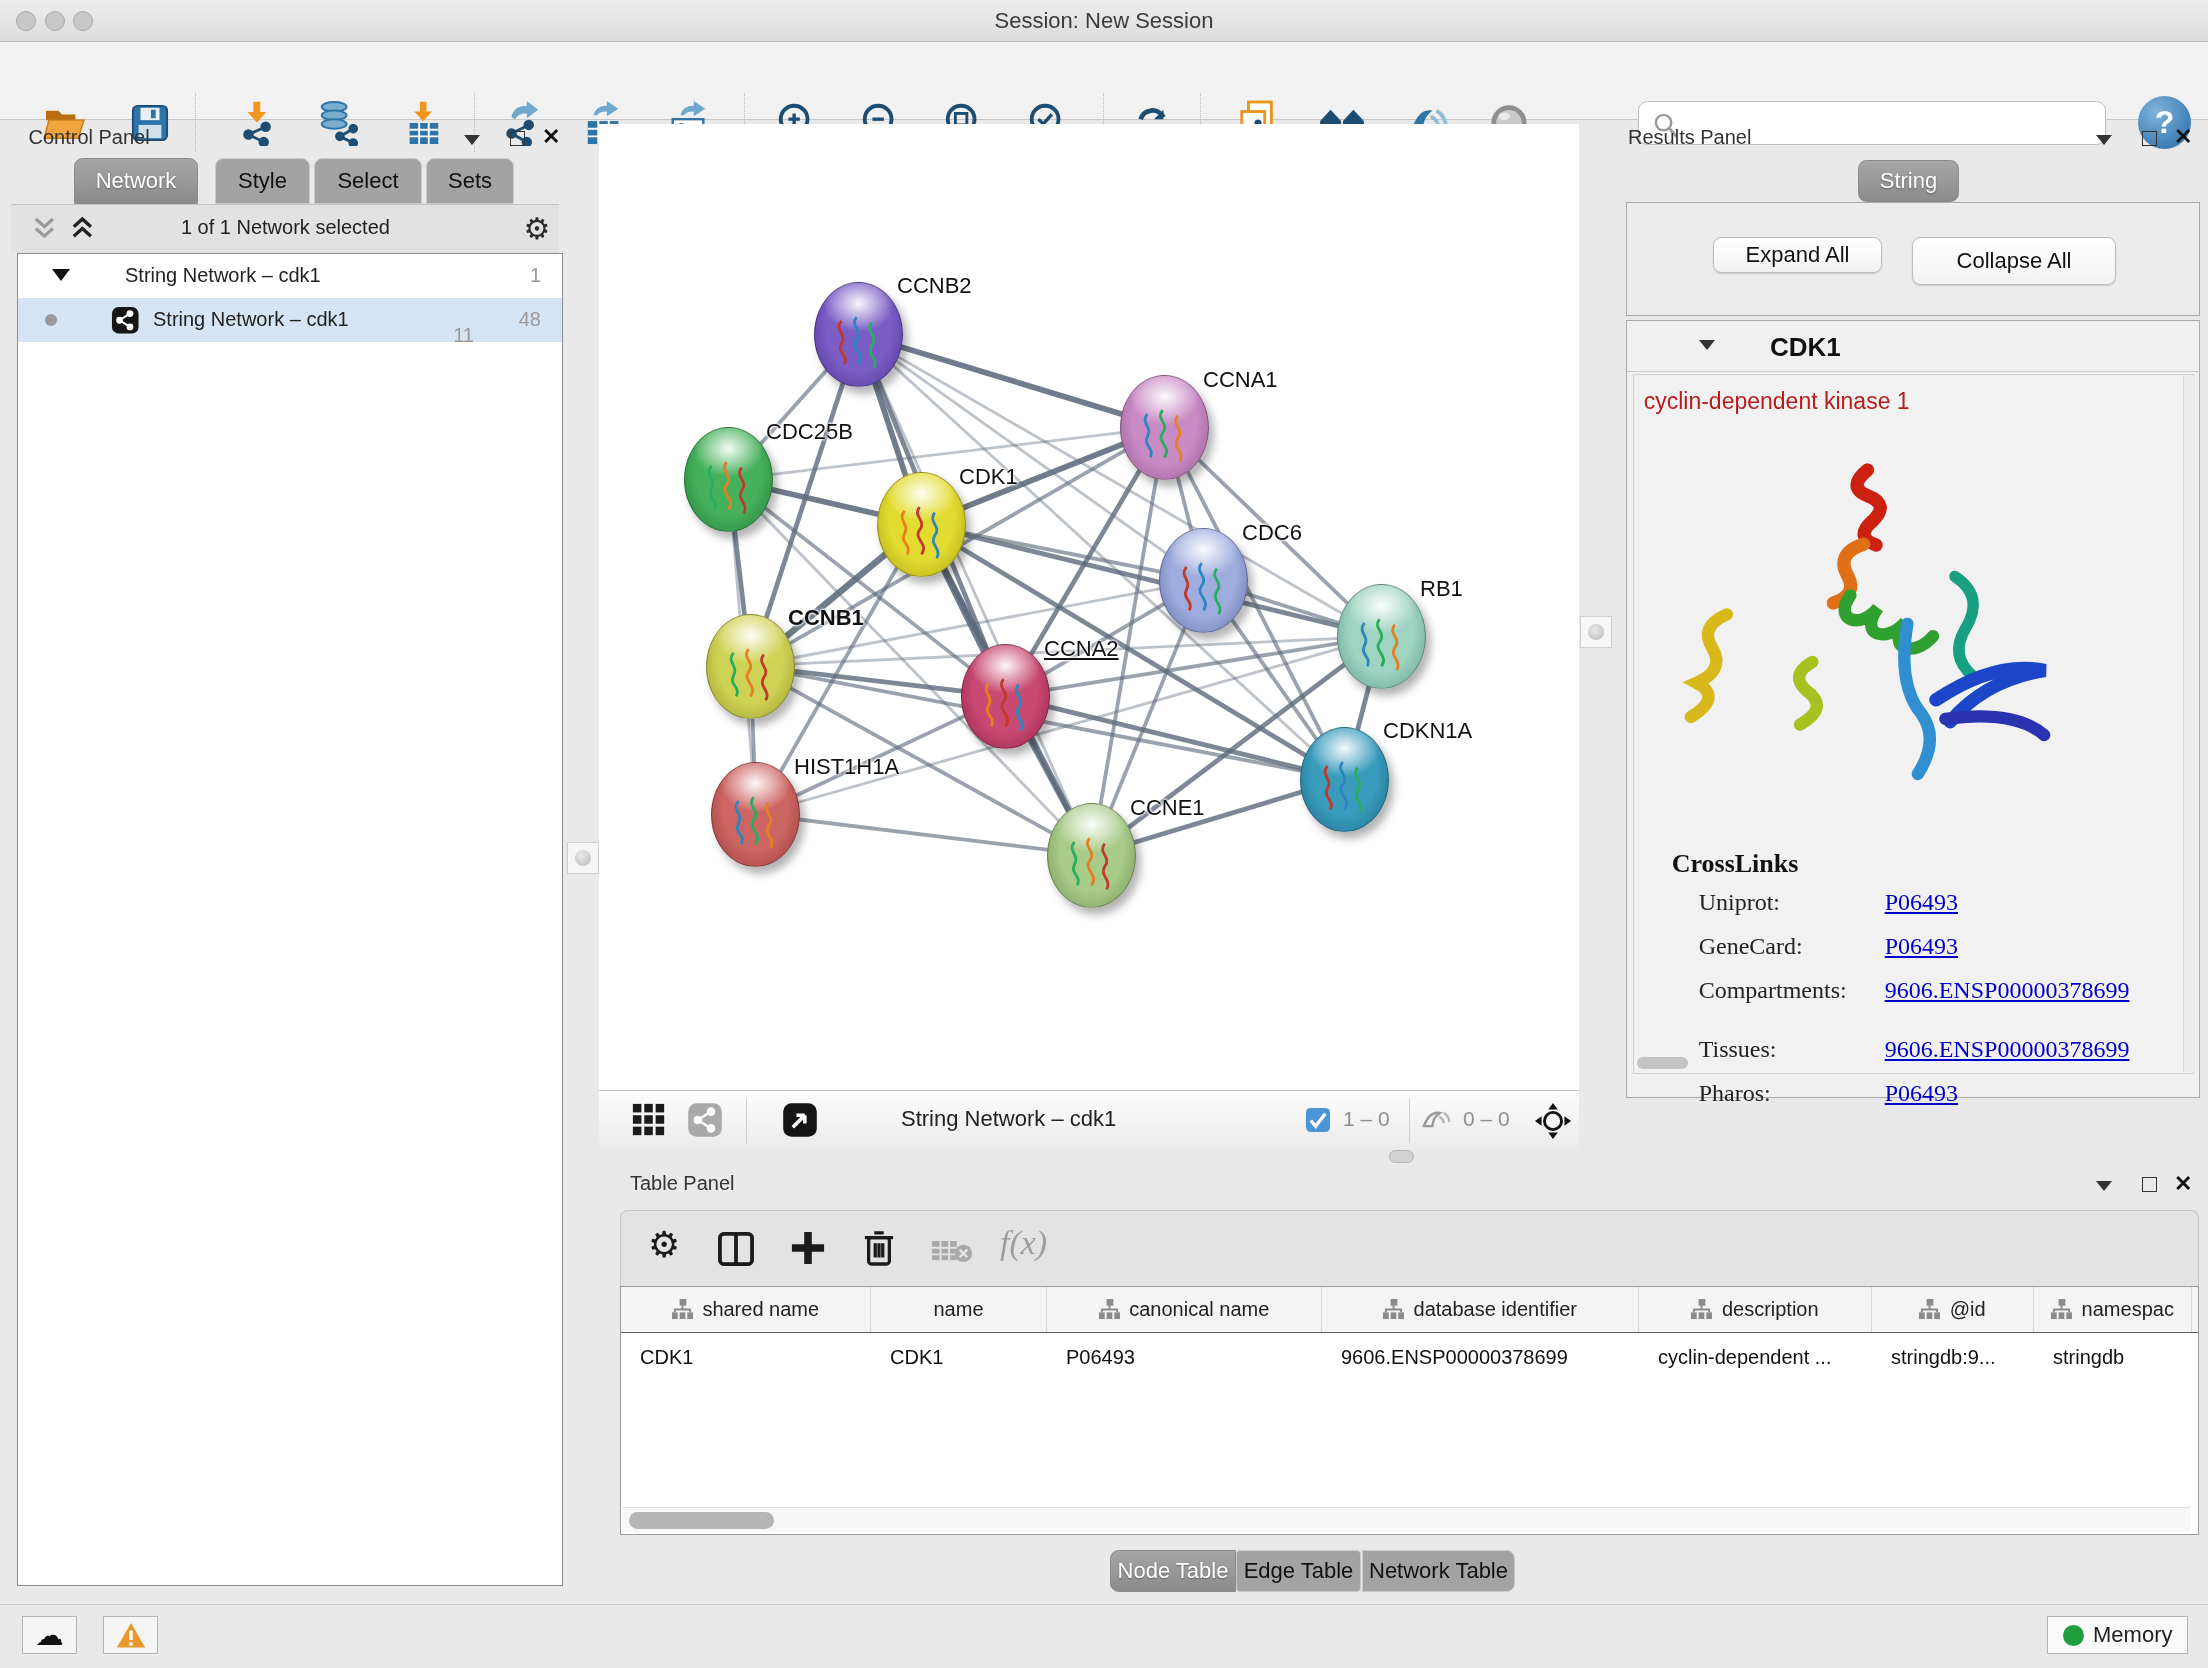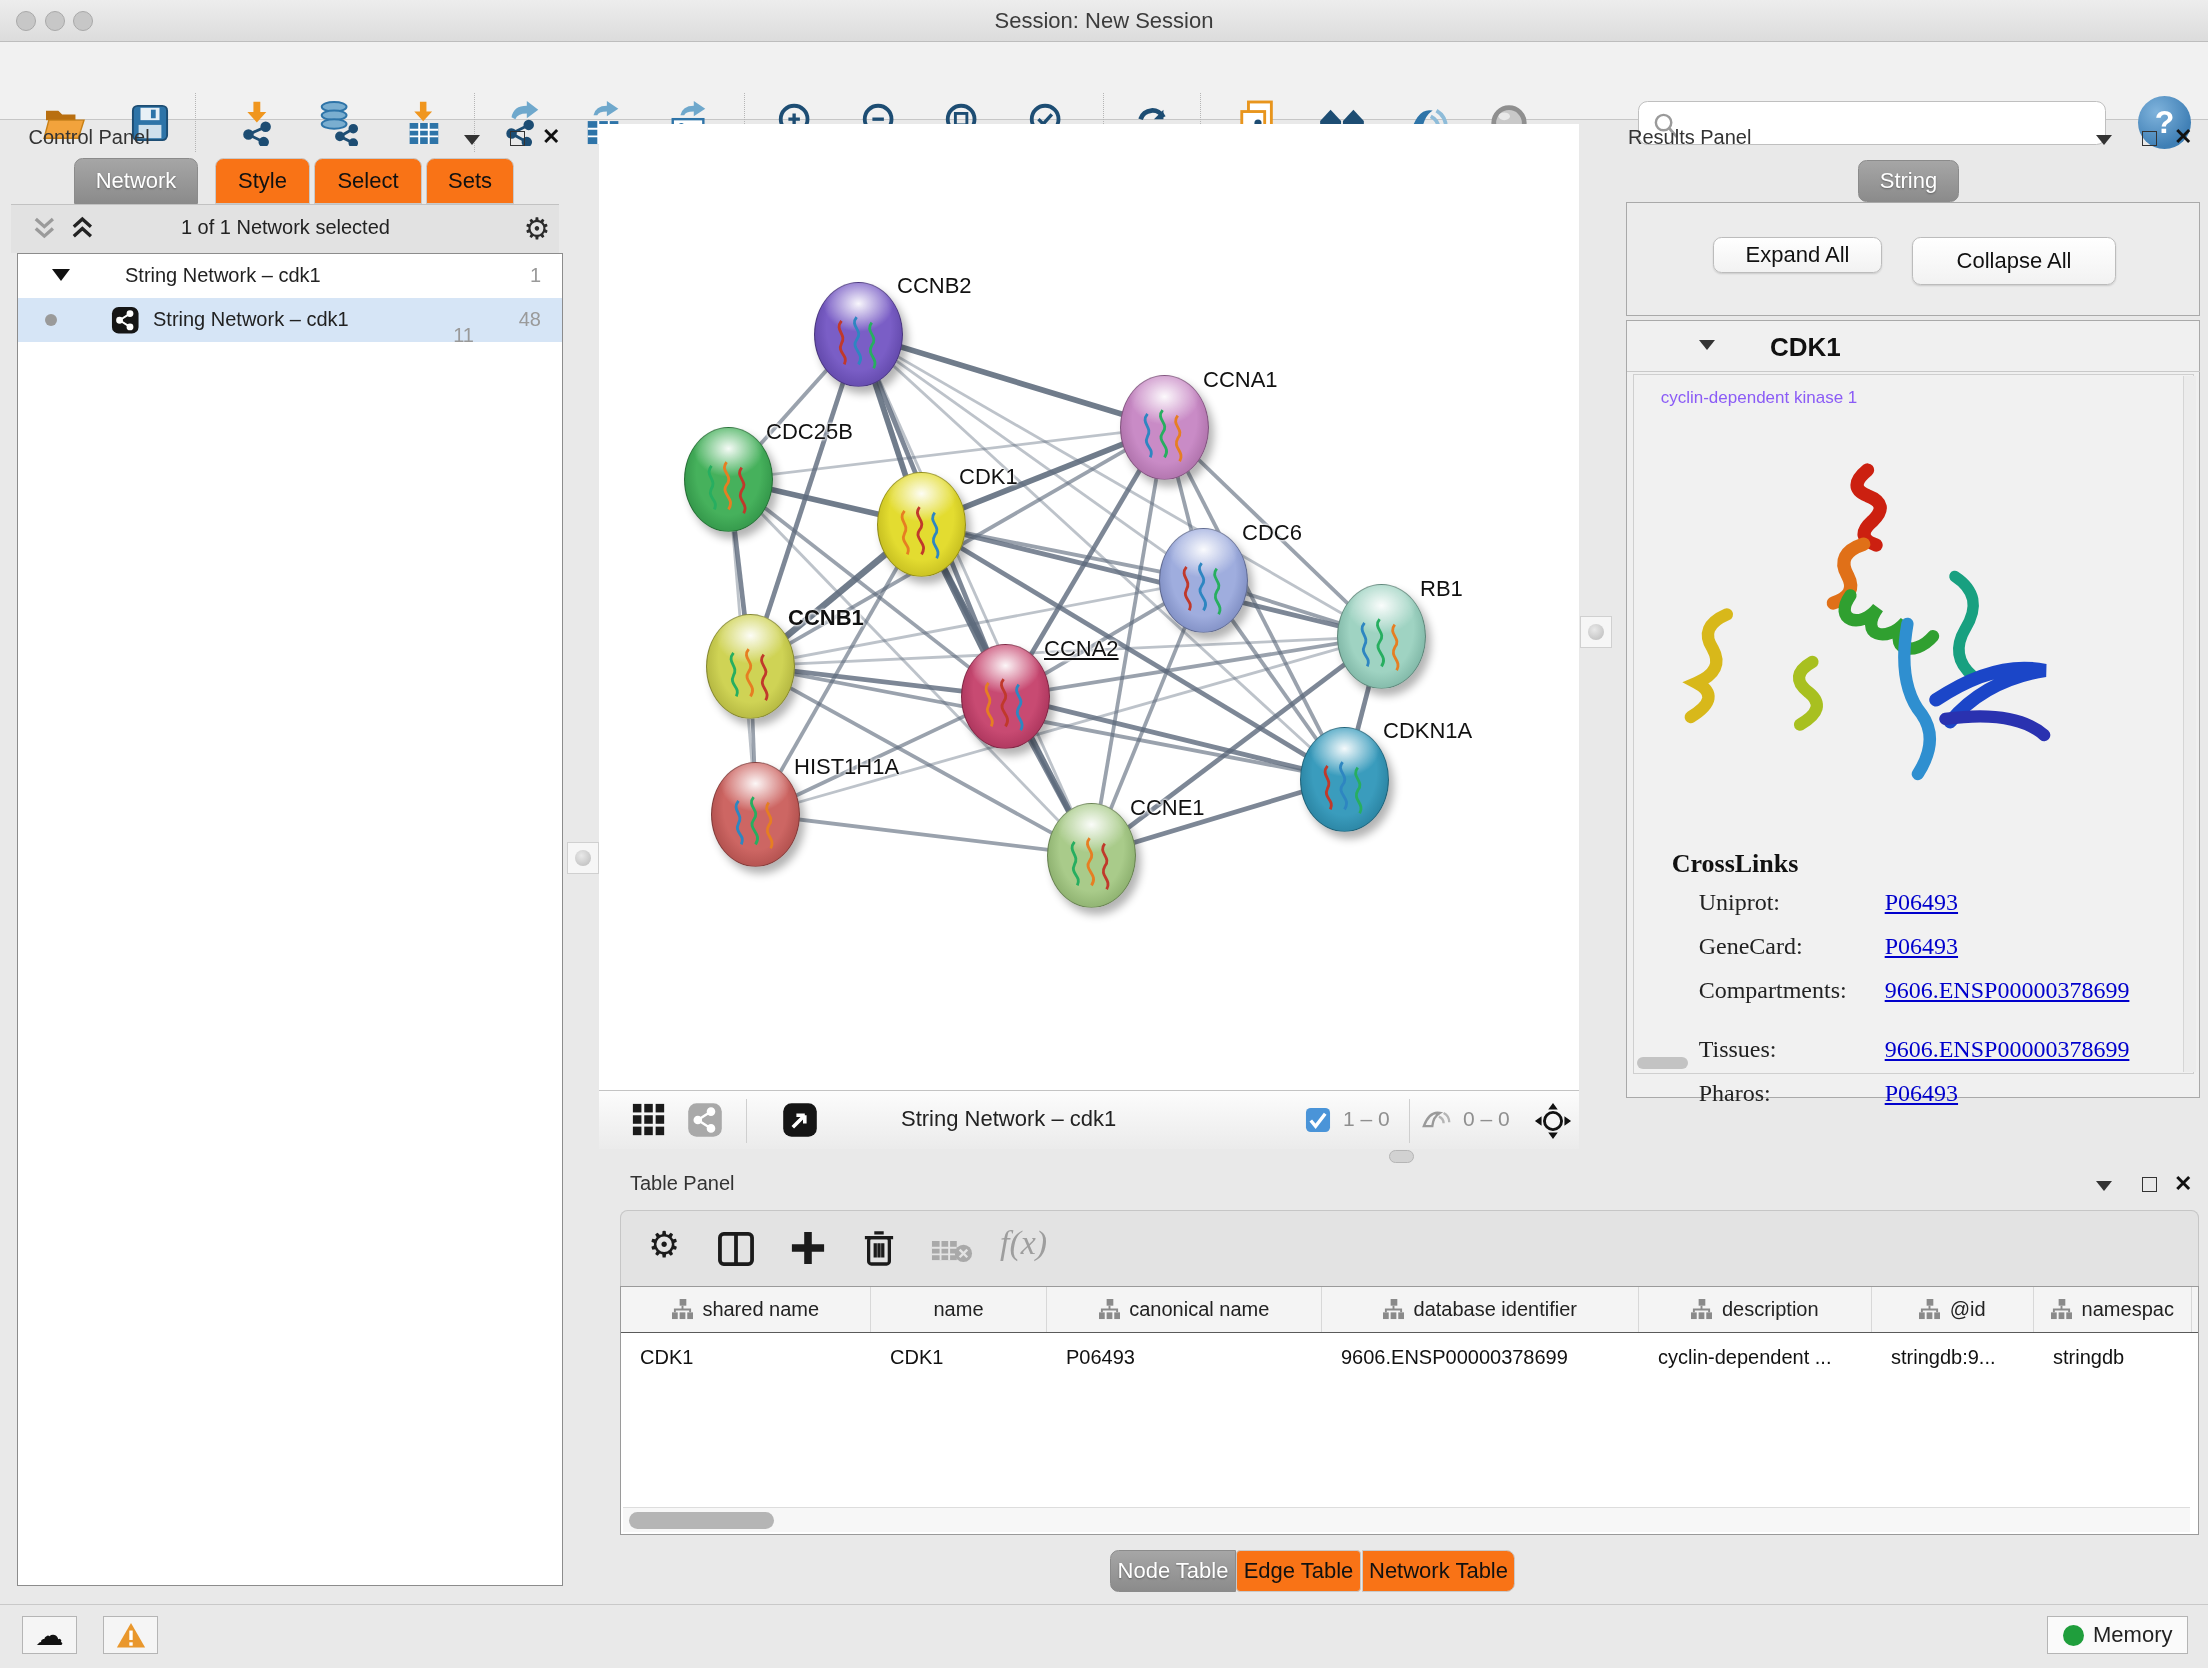--- a/index.html
+++ b/index.html
@@ -29,21 +29,21 @@
   .helpbtn { position:absolute; left:2138px; top:54px; width:53px; height:53px;
     border-radius:50%; background:radial-gradient(circle at 35% 30%, #7fb3dc, #3f7fb5 70%);
     color:#fff; font-size:32px; font-weight:bold; display:flex; align-items:center;
     justify-content:center; }
   .hdr-caret { width:0; height:0; border-left:8.6px solid transparent;
     border-right:8.6px solid transparent; border-top:10.5px solid #333; display:inline-block; }
   .hdr-square { width:15px; height:15px; border:1.9px solid #333; display:inline-block; }
   .hdr-x { font-size:22px; font-weight:bold; color:#111; line-height:15px; }
 
   .tab { position:absolute; height:46px; border-radius:8.6px 8.6px 0 0;
-    background:#f97316; border:1px solid #c9c9c9; display:flex; align-items:center;
+    background:#a3a3a3; border:1px solid #c9c9c9; display:flex; align-items:center;
     justify-content:center; font-size:22px; color:#111; }
   .tab.active { background:linear-gradient(#a6a6a6,#8b8b8b); color:#fff;
     border-color:#8b8b8b; text-shadow:0 1px 1.9px rgba(0,0,0,.35); }
   .pill-tab { border-radius:8.6px; }
 
   
   .cp-band { position:absolute; left:11.4px; top:204px; width:548px; height:49px;
     background:#e2e2e2; border-top:1px solid #c2c2c2; }
   .listbox { position:absolute; left:17px; top:253px; width:546px; height:1333px;
     background:#fff; border:1px solid #8c8c8c; }
@@ -523,21 +523,21 @@
       <span>Collapse All</span>
     </div>
 </div>
 
 <div class="rp-box" style="left:1626px; top:320px; width:574px; height:778px; background:#f0f0f0">
   <div class="abs" style="left:0; top:0; width:573px; height:51px; border-bottom:1px solid #c9c9c9">
     <span class="hdr-caret abs" style="left:72px; top:19px"></span>
     <span class="abs" style="left:143px; top:11.4px; font-size:26px; font-weight:bold; color:#111">CDK1</span>
   </div>
   <div class="abs" style="left:5.7px; top:53px; width:561px; height:700px; background:#f1f1f1; border:1px solid #cfcfcf">
-    <div class="abs" style="left:27px; top:13.3px; font-size:17px; color:#8b5cf6">cyclin-dependent kinase 1</div>
+    <div class="abs" style="left:10px; top:13.3px; font-size:23px; color:#b91c1c">cyclin-dependent kinase 1</div>
 
     <svg class="abs" style="left:34px; top:57px" width="399" height="380" viewBox="0 0 420 400">
       <g fill="none" stroke-linecap="round">
         <path d="M210 40 q-22 18 0 27 q24 9 5 27 q-19 17 4 25" stroke="#cc2010" stroke-width="14"></path>
         <path d="M206 118 q-30 10 -17 33 q11 21 -15 29" stroke="#e07018" stroke-width="14"></path>
         <path d="M62 192 q-30 13 -15 36 q13 23 -17 36 q28 15 -6 36" stroke="#d8b81a" stroke-width="13"></path>
         <path d="M152 242 q-26 15 -4 32 q21 17 -9 34" stroke="#a8c020" stroke-width="13"></path>
         <path d="M192 172 c-19 27 11 36 29 13 c-21 29 9 38 29 15 c-21 29 9 38 29 15" stroke="#30a030" stroke-width="13"></path>
         <path d="M302 152 q32 21 11 55 q-17 29 8 50" stroke="#18a080" stroke-width="12"></path>
         <path d="M252 202 q-11 63 15 95 q19 27 -4 63" stroke="#2f8fd0" stroke-width="13"></path>

